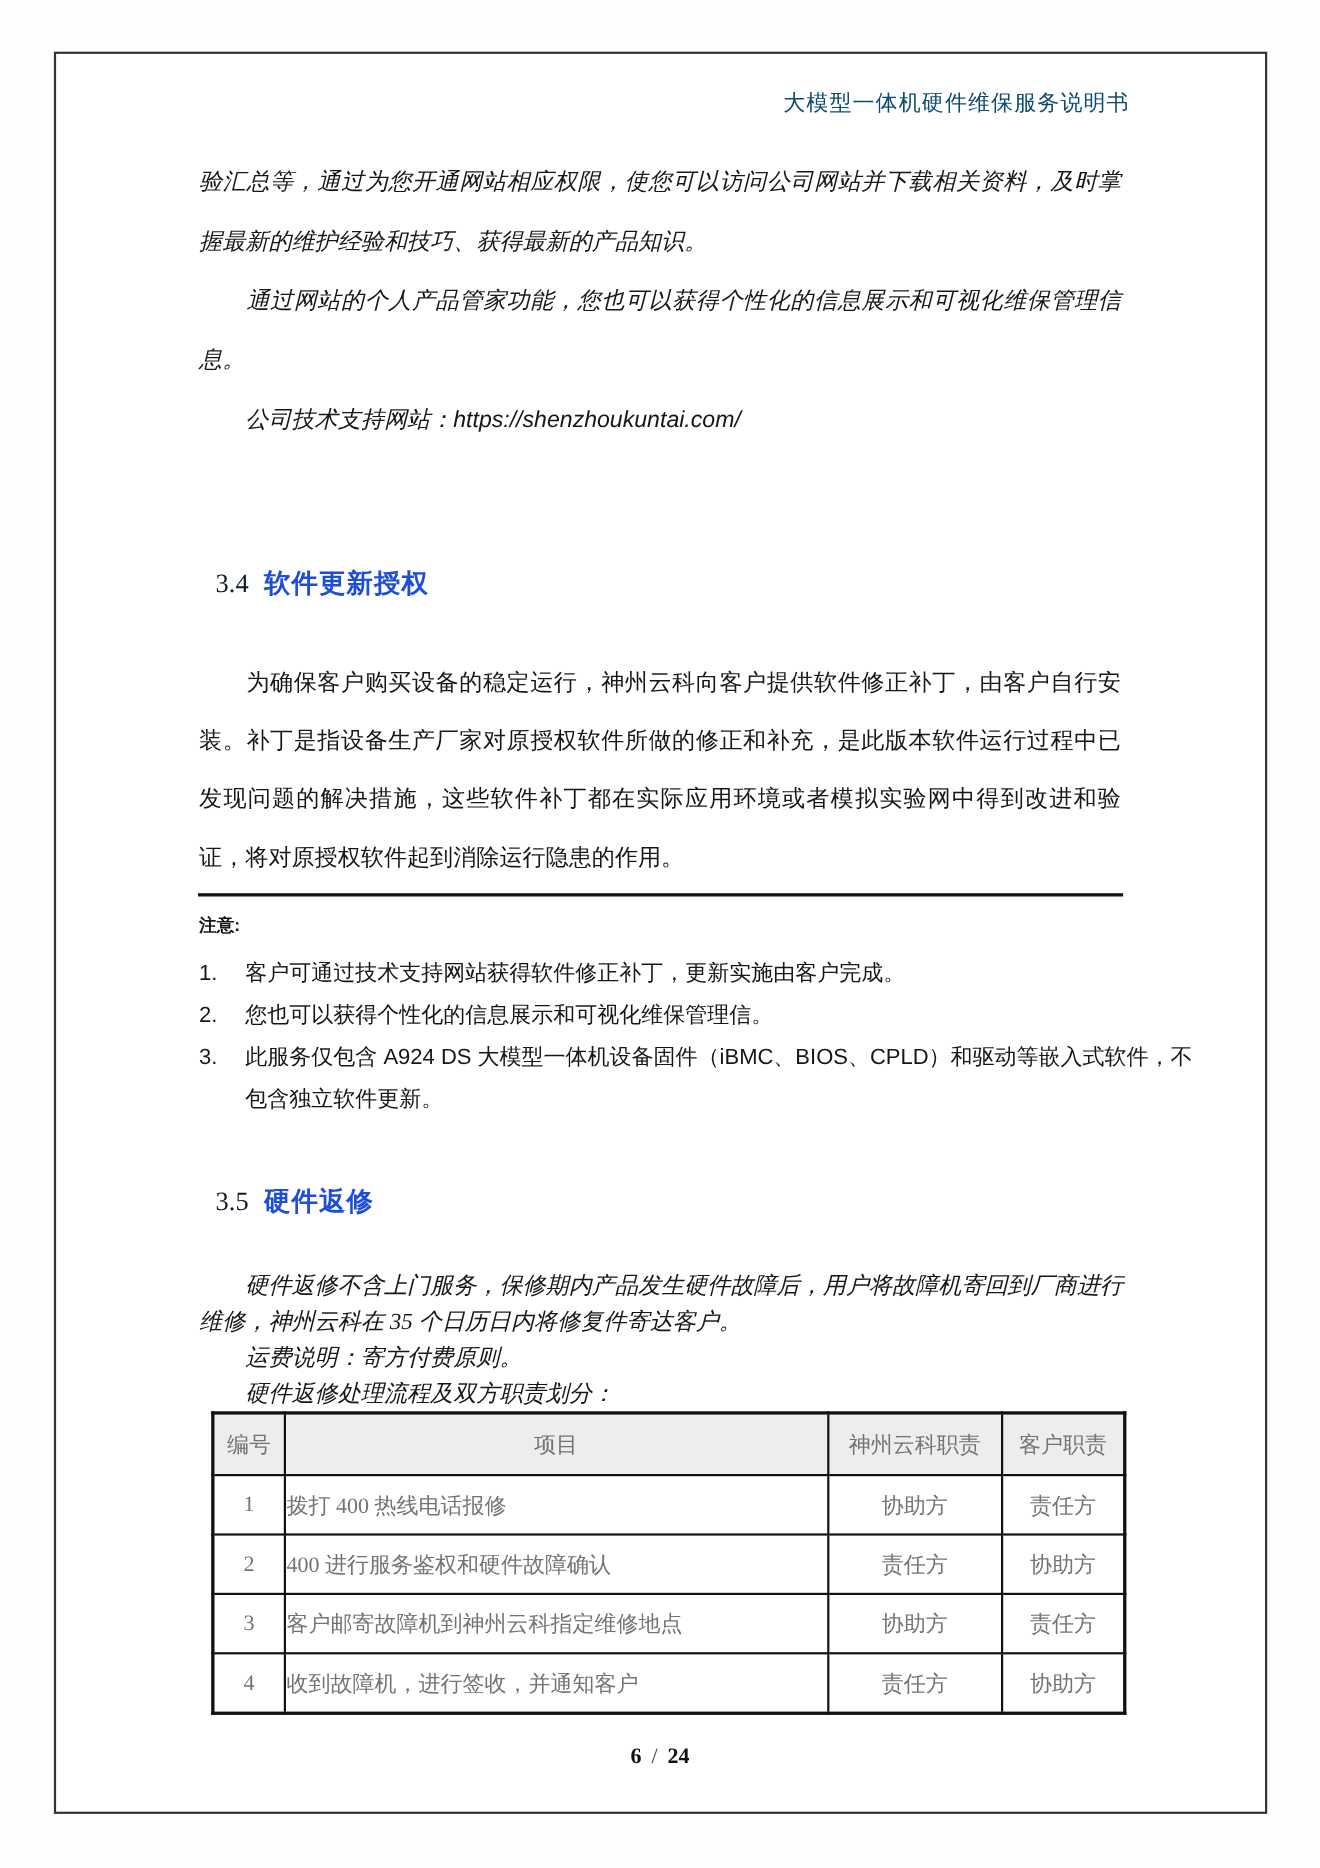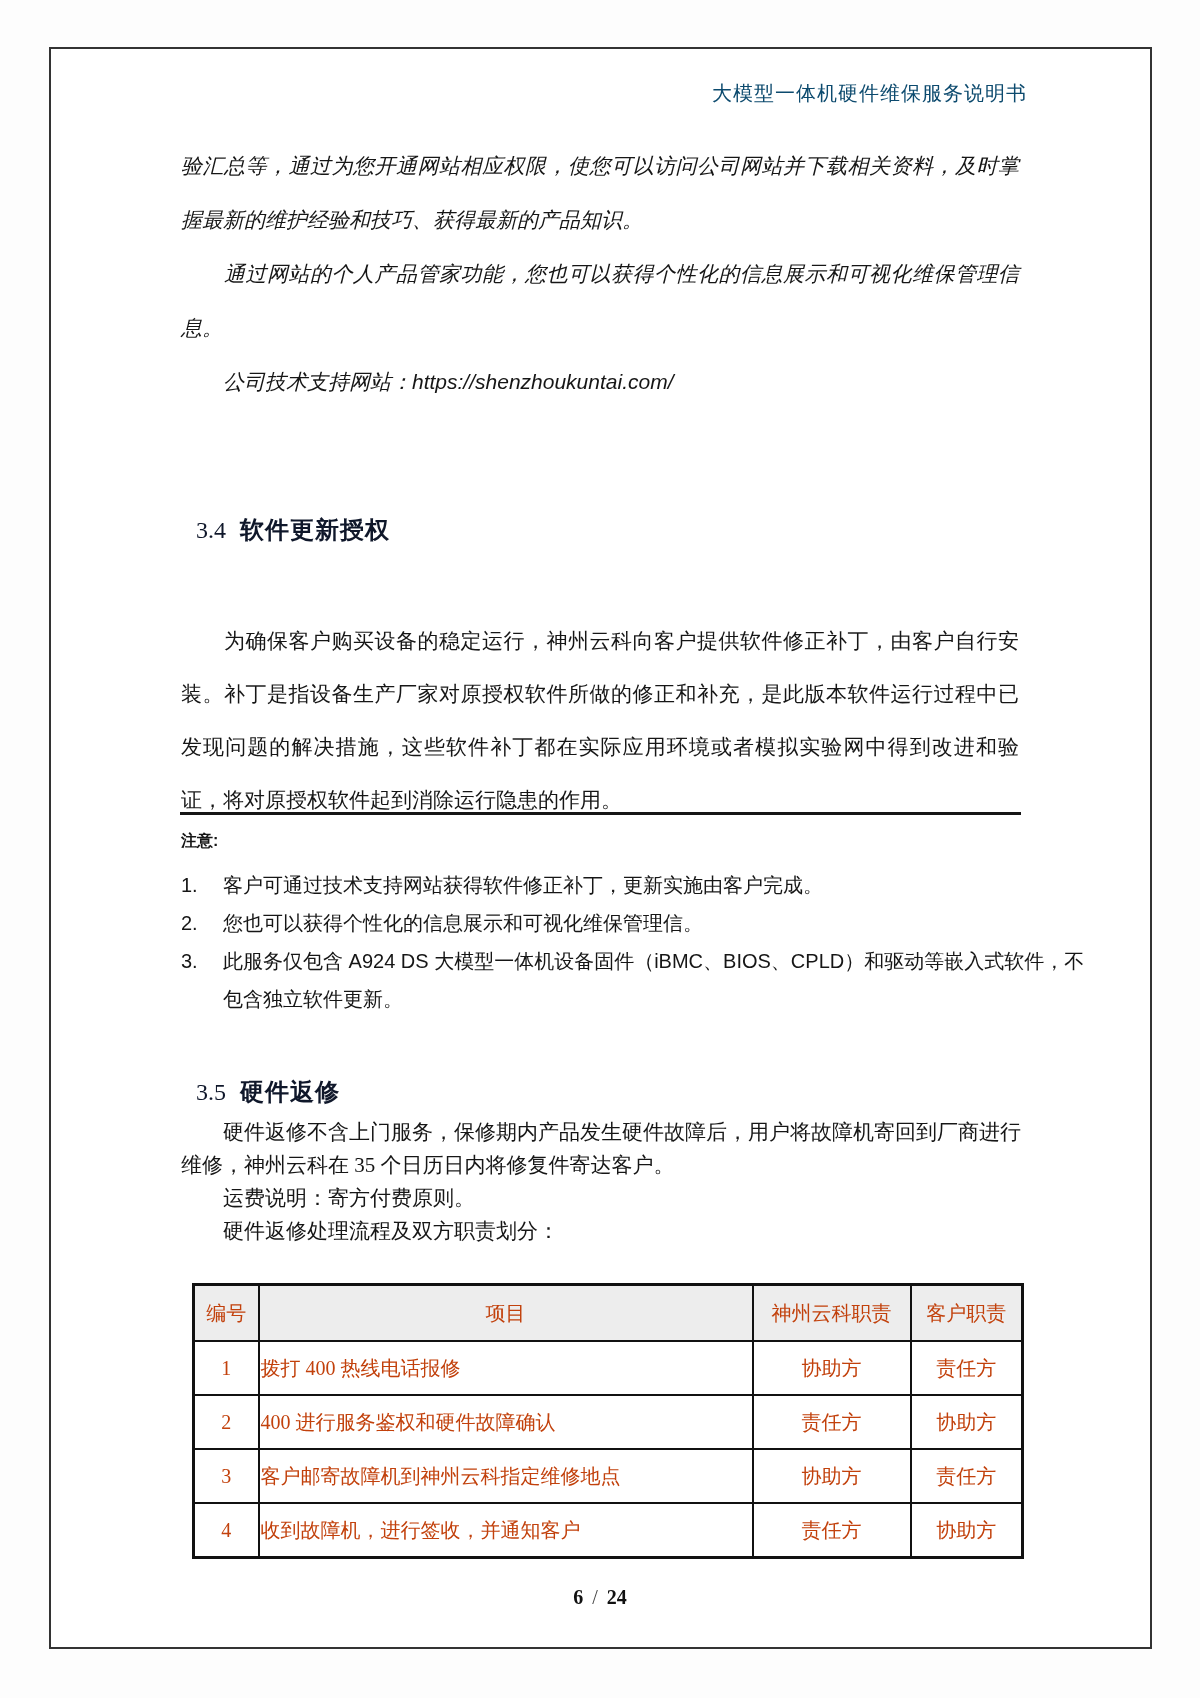--- a/index.html
+++ b/index.html
@@ -20,56 +20,56 @@
   .doc-header{
     position:absolute;top:80px;right:173px;
     font-family:"Liberation Serif",serif;
     font-size:20px;color:#0c4a6e;
     letter-spacing:1px;
   }
   .block{position:absolute;left:181px;width:838px;}
   .line{white-space:nowrap;width:100%;}
   .line.j{text-align:justify;text-align-last:justify;}
   #intro{top:139px;font-size:21px;line-height:54px;font-style:italic;}
-  #s34-body{top:614px;font-size:21px;line-height:53px;}
+  #s34-body{top:594px;font-size:21px;line-height:53px;}
   .sec-heading{position:absolute;left:196px;white-space:nowrap;}
   #h34{top:514px;}
   #h35{top:1076px;}
   .sec-num{
     font-family:"Liberation Serif",serif;
     font-size:24px;color:#0f172a;margin-right:14px;text-align:right;
   }
-  .sec-title{font-size:24px;font-weight:bold;color:#0f172a;letter-spacing:1px;}
+  .sec-title{font-size:24px;font-weight:bold;color:#1d4ed8;letter-spacing:1px;}
   .note-divider{
     position:absolute;left:180px;top:812px;
     width:841px;height:3px;background:#151515;
   }
   .note-label{
     position:absolute;left:181px;top:831px;
     font-size:16px;font-weight:bold;
   }
   #note-list{
     position:absolute;left:181px;top:866px;width:840px;
     font-size:20px;
   }
   .note-item{display:flex;align-items:flex-start;}
   .note-num{width:42px;flex:none;line-height:38px;}
   .note-lines{flex:1;min-width:0;}
   .note-lines .line{line-height:38px;}
   #s35-body{
-    top:1116px;
+    top:1152px;
     font-family:"Liberation Serif",serif;
-    font-size:21px;line-height:33px;width:840px;
+    font-size:21px;line-height:33px;width:840px;font-style:italic;
   }
   .resp-table{
     position:absolute;left:192px;top:1283px;
     width:829px;
     border-collapse:collapse;table-layout:fixed;
     font-family:"Liberation Serif",serif;
-    font-size:20px;color:#c2410c;
+    font-size:20px;color:#737373;
     border:3px solid #111;
   }
   .resp-table th,.resp-table td{
     border:2px solid #111;
     overflow:hidden;white-space:nowrap;
   }
   .resp-table th{
     background:#ededed;
     height:52px;
     font-weight:normal;

